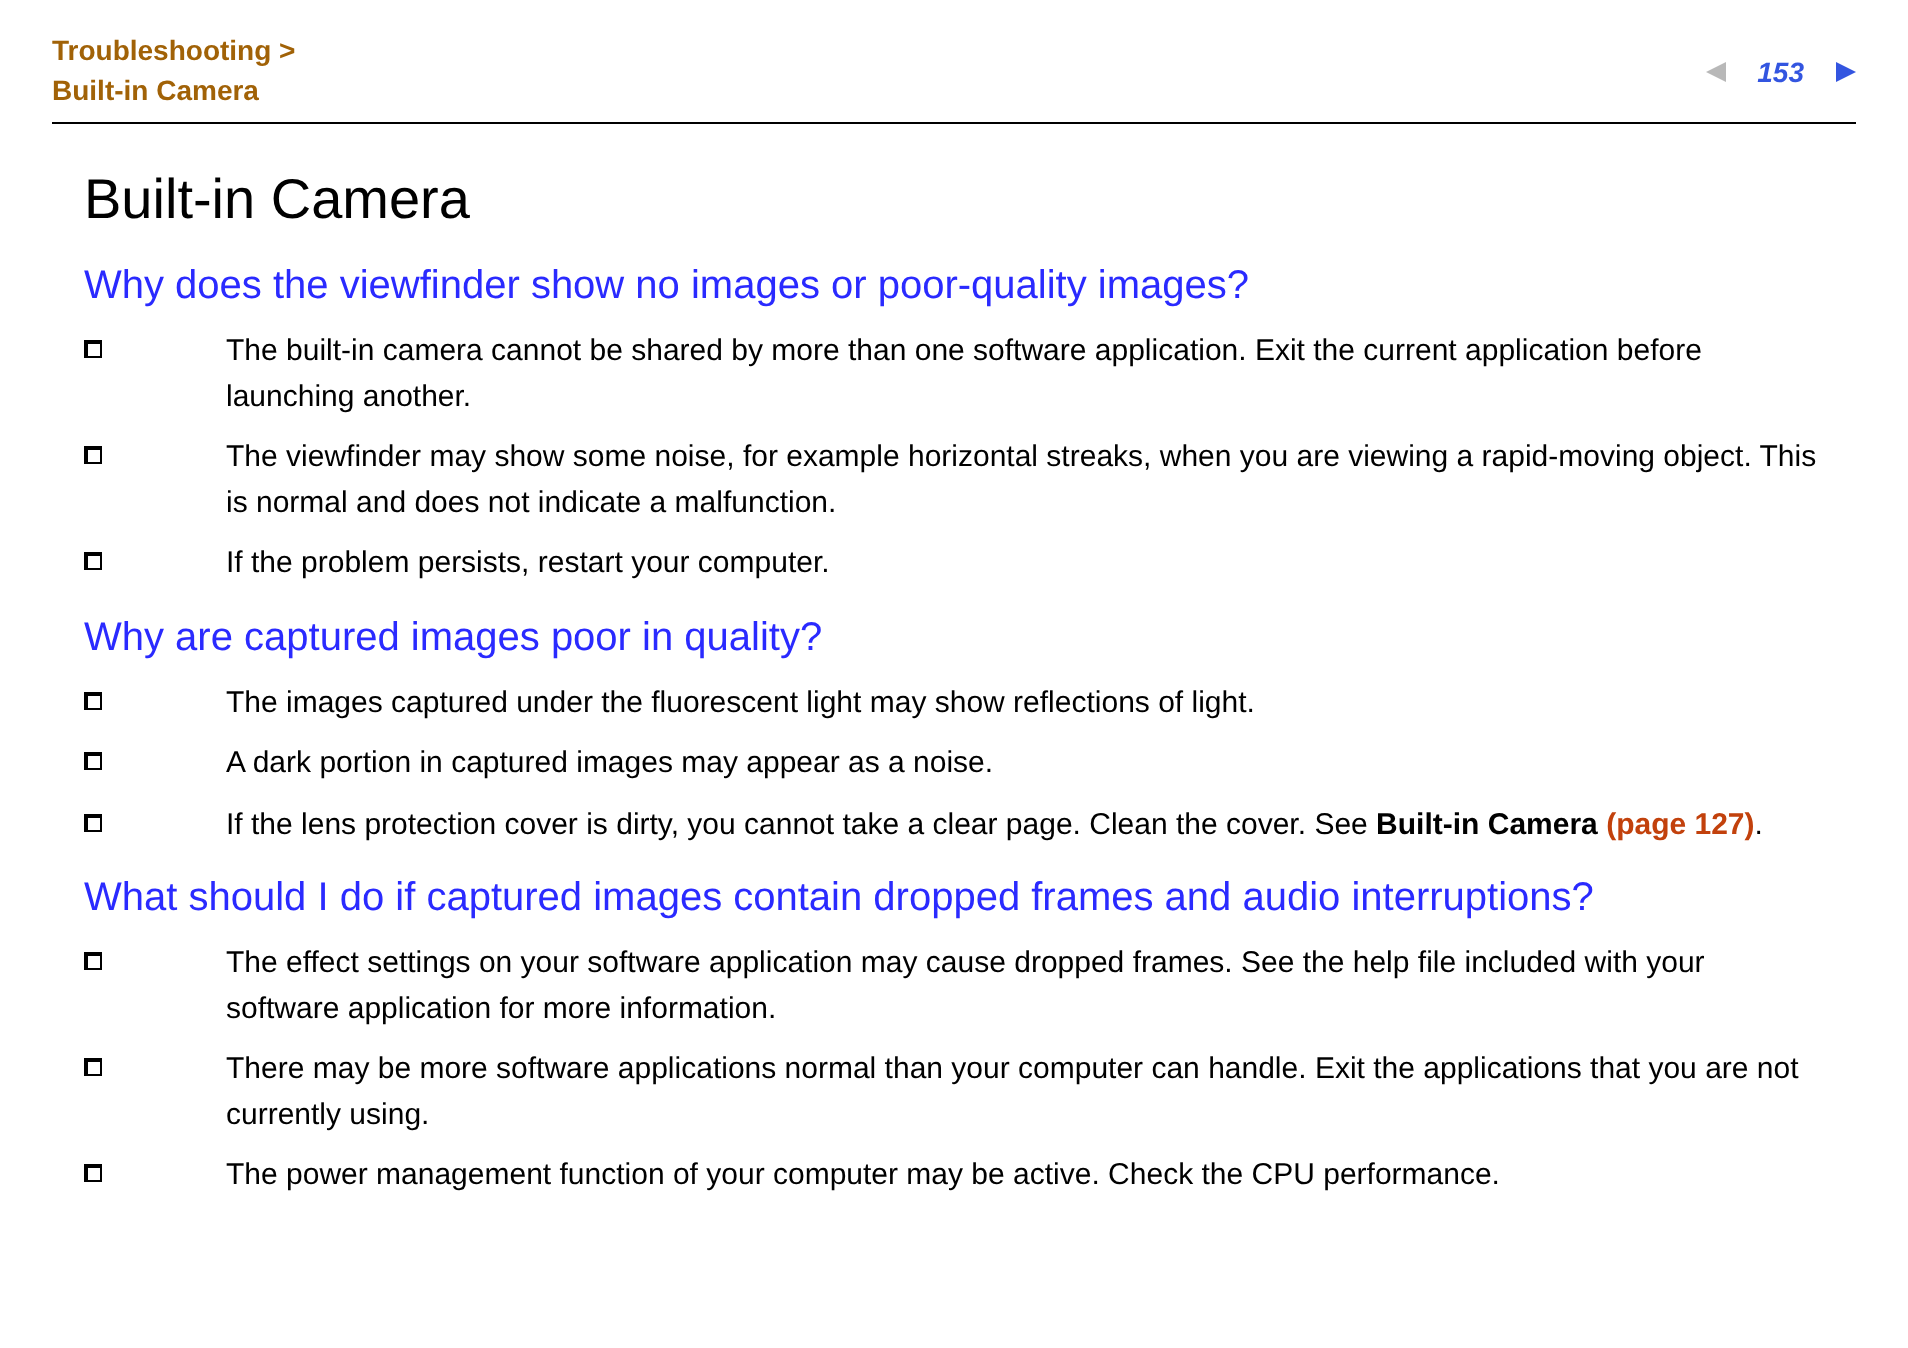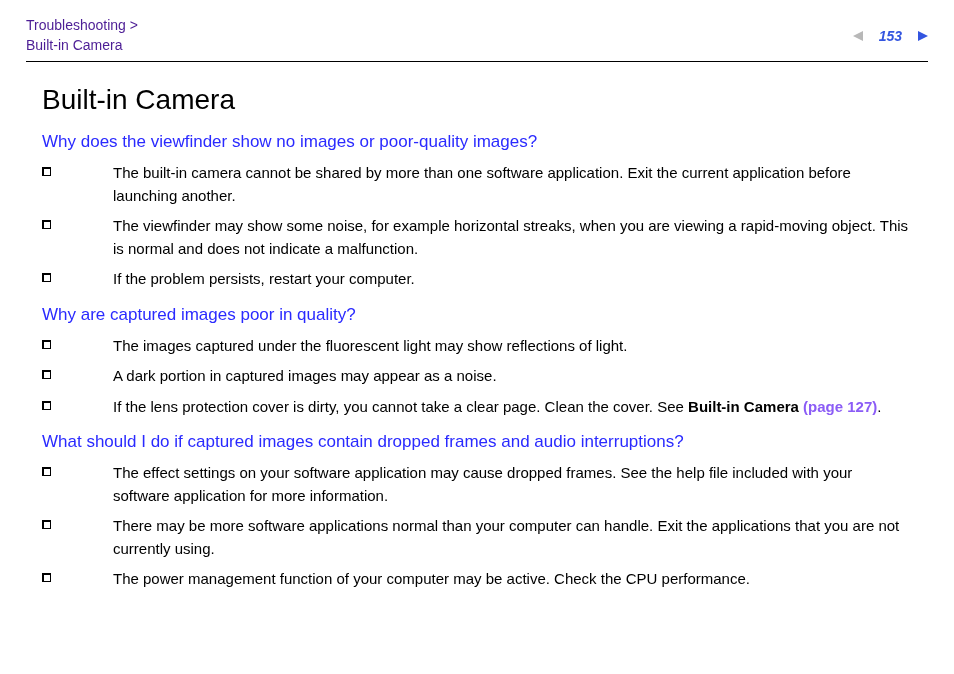--- a/index.html
+++ b/index.html
@@ -17,22 +17,22 @@
   }
   .header-row {
     display: flex;
     justify-content: space-between;
     align-items: flex-start;
     border-bottom: 1px solid #000;
     padding-bottom: 6px;
     margin-bottom: 22px;
   }
   .breadcrumb {
-    color: #4c1d95;
-    font-weight: normal;
+    color: #a16207;
+    font-weight: bold;
     font-size: 14px;
     line-height: 1.4;
   }
   .pagenum-wrap {
     display: flex;
     align-items: center;
     gap: 14px;
     margin-top: 12px;
   }
   .arrow {
@@ -58,21 +58,21 @@
   .content {
     padding: 0 16px 0 16px;
   }
   h1.title {
     font-size: 28px;
     font-weight: normal;
     margin: 0 0 16px 0;
     color: #000;
   }
   h2.question {
-    font-size: 17px;
+    font-size: 20px;
     font-weight: normal;
     color: #2a2aff;
     margin: 10px 0 10px 0;
   }
   ul.bullets {
     list-style: none;
     padding: 0;
     margin: 0 0 14px 0;
   }
   ul.bullets li {
@@ -87,21 +87,21 @@
     flex: 0 0 auto;
     width: 9px;
     height: 9px;
     border: 1.5px solid #000;
     box-shadow: inset 1px 1px 0 #000;
     margin-top: 5px;
     margin-right: 18px;
   }
   .li-text { flex: 1; margin-left: 44px; }
   .bold { font-weight: bold; }
-  .link-ref { color: #8b5cf6; font-weight: bold; }
+  .link-ref { color: #c2410c; font-weight: bold; }
 </style>
 </head>
 <body>
 
 <div class="page">
 
   <div class="header-row">
     <div class="breadcrumb">
       <span>Troubleshooting</span><span> &gt; </span><br>
       <span>Built-in Camera</span>

